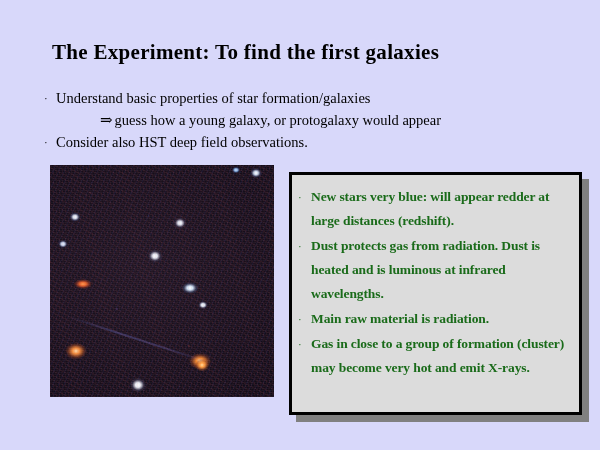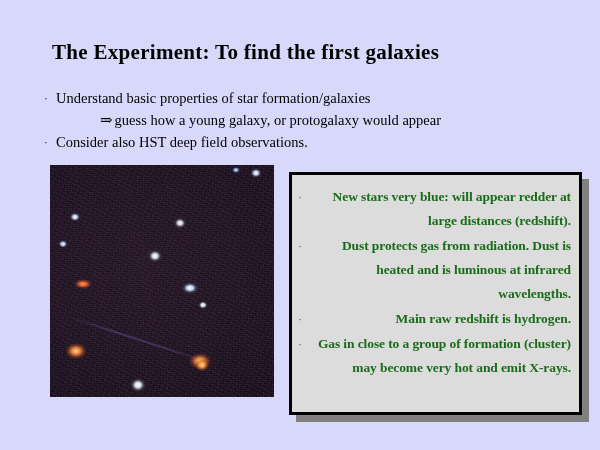--- a/index.html
+++ b/index.html
@@ -147,21 +147,20 @@
     flex: 0 0 auto;
     width: 13px;
     font-size: 11px;
     line-height: 24px;
     color: #1a6b1a;
   }
   .fb-item .fb-text {
     flex: 1 1 auto;
     font-weight: bold;
     letter-spacing: -0.1px;
-    text-align: right;
   }
 </style>
 </head>
 <body>
 
 <div id="slide">
 
   <div id="top-bullets">
 
     <div class="tb-line">
@@ -193,21 +192,21 @@
         <span class="fb-text">New stars very blue: will appear redder at large distances (redshift).</span>
       </div>
 
       <div class="fb-item">
         <span class="bullet">·</span>
         <span class="fb-text">Dust protects gas from radiation.  Dust is heated and is luminous at infrared wavelengths.</span>
       </div>
 
       <div class="fb-item">
         <span class="bullet">·</span>
-        <span class="fb-text">Main raw redshift is hydrogen.</span>
+        <span class="fb-text">Main raw material is radiation.</span>
       </div>
 
       <div class="fb-item">
         <span class="bullet">·</span>
         <span class="fb-text">Gas in close to a group of formation (cluster) may become very hot and emit X-rays.</span>
       </div>
 
     </div>
   </div>
 

